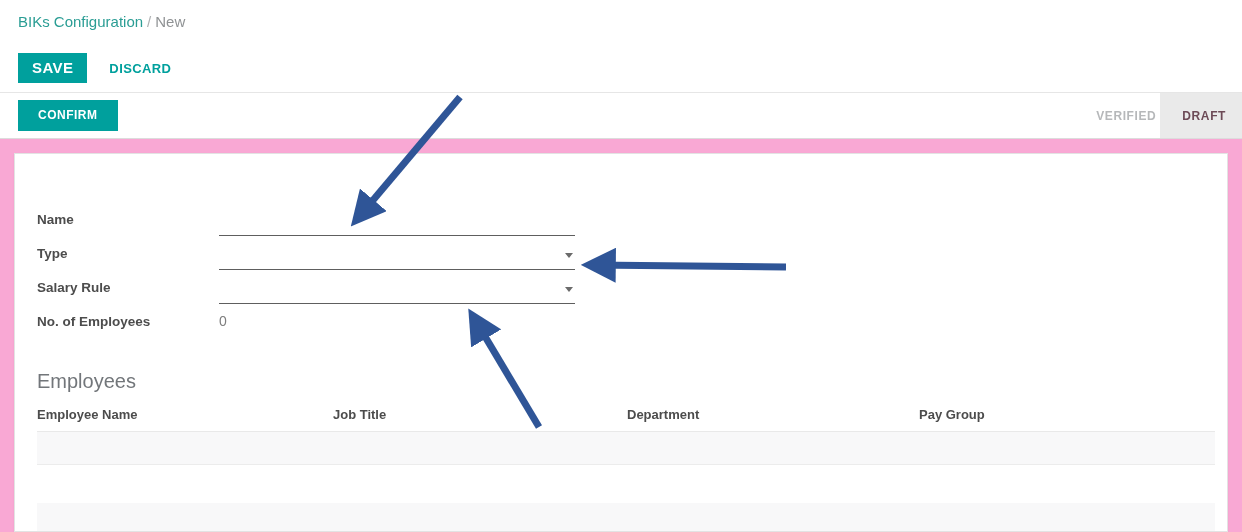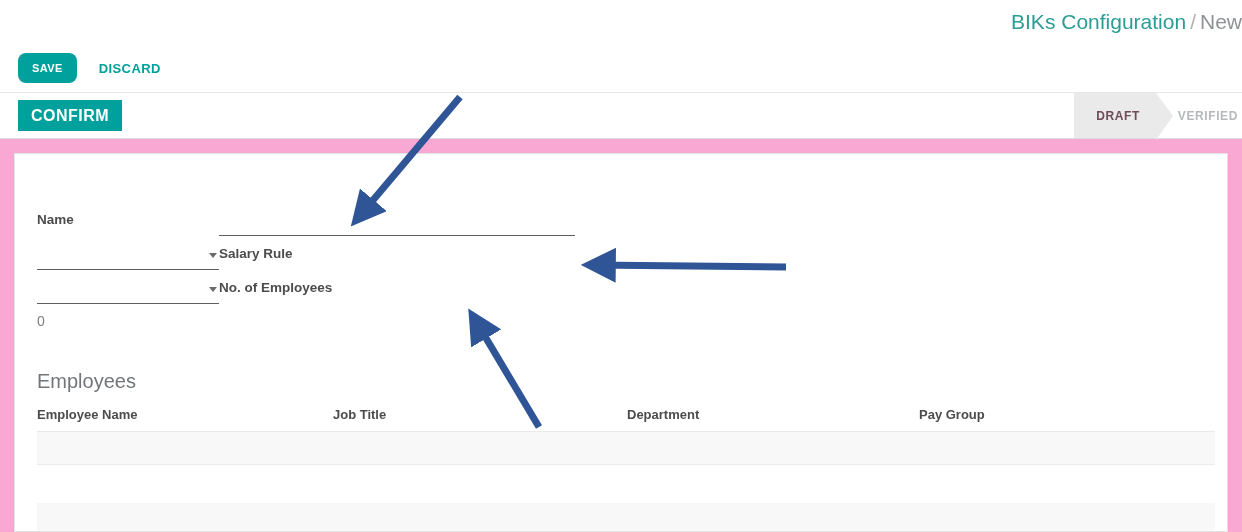--- a/index.html
+++ b/index.html
@@ -15,24 +15,23 @@
     position: relative;
   }
 
   
   .breadcrumb-bar {
     height: 44px;
     padding: 10px 0 0 18px;
     box-sizing: border-box;
   }
   .breadcrumb {
-    font-size: 21px;
+    font-size: 15px;
     line-height: 24px;
     white-space: nowrap;
-    text-align: right;
   }
   .crumb-root {
     color: #2a9d94;
   }
   .crumb-sep {
     color: #aeb0b2;
     padding: 0 4px;
   }
   .crumb-current {
     color: #8f9294;
@@ -43,28 +42,28 @@
     height: 48px;
     padding-left: 18px;
     display: flex;
     align-items: center;
     box-sizing: border-box;
   }
   .btn-save {
     background: #00a09d;
     color: #ffffff;
     border: none;
-    font-size: 11px;
+    font-size: 15px;
     font-weight: bold;
     letter-spacing: .4px;
     padding: 8px 14px;
     line-height: 14px;
     cursor: pointer;
     font-family: "Liberation Sans", sans-serif;
-    border-radius: 8px;
+    border-radius: 0;
   }
   .btn-discard {
     background: transparent;
     border: none;
     color: #00a09d;
     font-size: 13px;
     font-weight: bold;
     letter-spacing: .4px;
     margin-left: 18px;
     padding: 8px 4px;
@@ -81,24 +80,24 @@
     align-items: center;
     padding-left: 18px;
     box-sizing: border-box;
     background: #ffffff;
     position: relative;
   }
   .btn-confirm {
     background: #00a09d;
     color: #ffffff;
     border: none;
-    font-size: 16px;
+    font-size: 12px;
     font-weight: bold;
     letter-spacing: .5px;
-    padding: 8px 13px;
+    padding: 8px 20px;
     line-height: 15px;
     cursor: pointer;
     font-family: "Liberation Sans", sans-serif;
   }
   .statusbar-states {
     position: absolute;
     right: 0;
     top: 0;
     bottom: 0;
     display: flex;
@@ -261,39 +260,40 @@
 </div>
 
 <div class="action-bar">
   <button class="btn-save">SAVE</button>
   <button class="btn-discard">DISCARD</button>
 </div>
 
 <div class="status-bar">
   <button class="btn-confirm">CONFIRM</button>
   <div class="statusbar-states">
+    <div class="state inactive">
+      <span>VERIFIED</span>
+    </div>
     <div class="state active">
       <span>DRAFT</span>
-    </div>
-    <div class="state inactive">
-      <span>VERIFIED</span>
     </div>
   </div>
 </div>
 
 <div class="sheet-wrap">
   <div class="sheet">
 
     <div class="form-grid">
 
       <div class="field-label">Name</div>
       <div class="field-cell">
         <div class="field-underline"></div>
       </div>
 
+      <div class="field-label">Type</div>
       <div class="field-cell">
         <div class="field-underline"></div>
         <span class="caret"></span>
       </div>
 
       <div class="field-label">Salary Rule</div>
       <div class="field-cell">
         <div class="field-underline"></div>
         <span class="caret"></span>
       </div>

